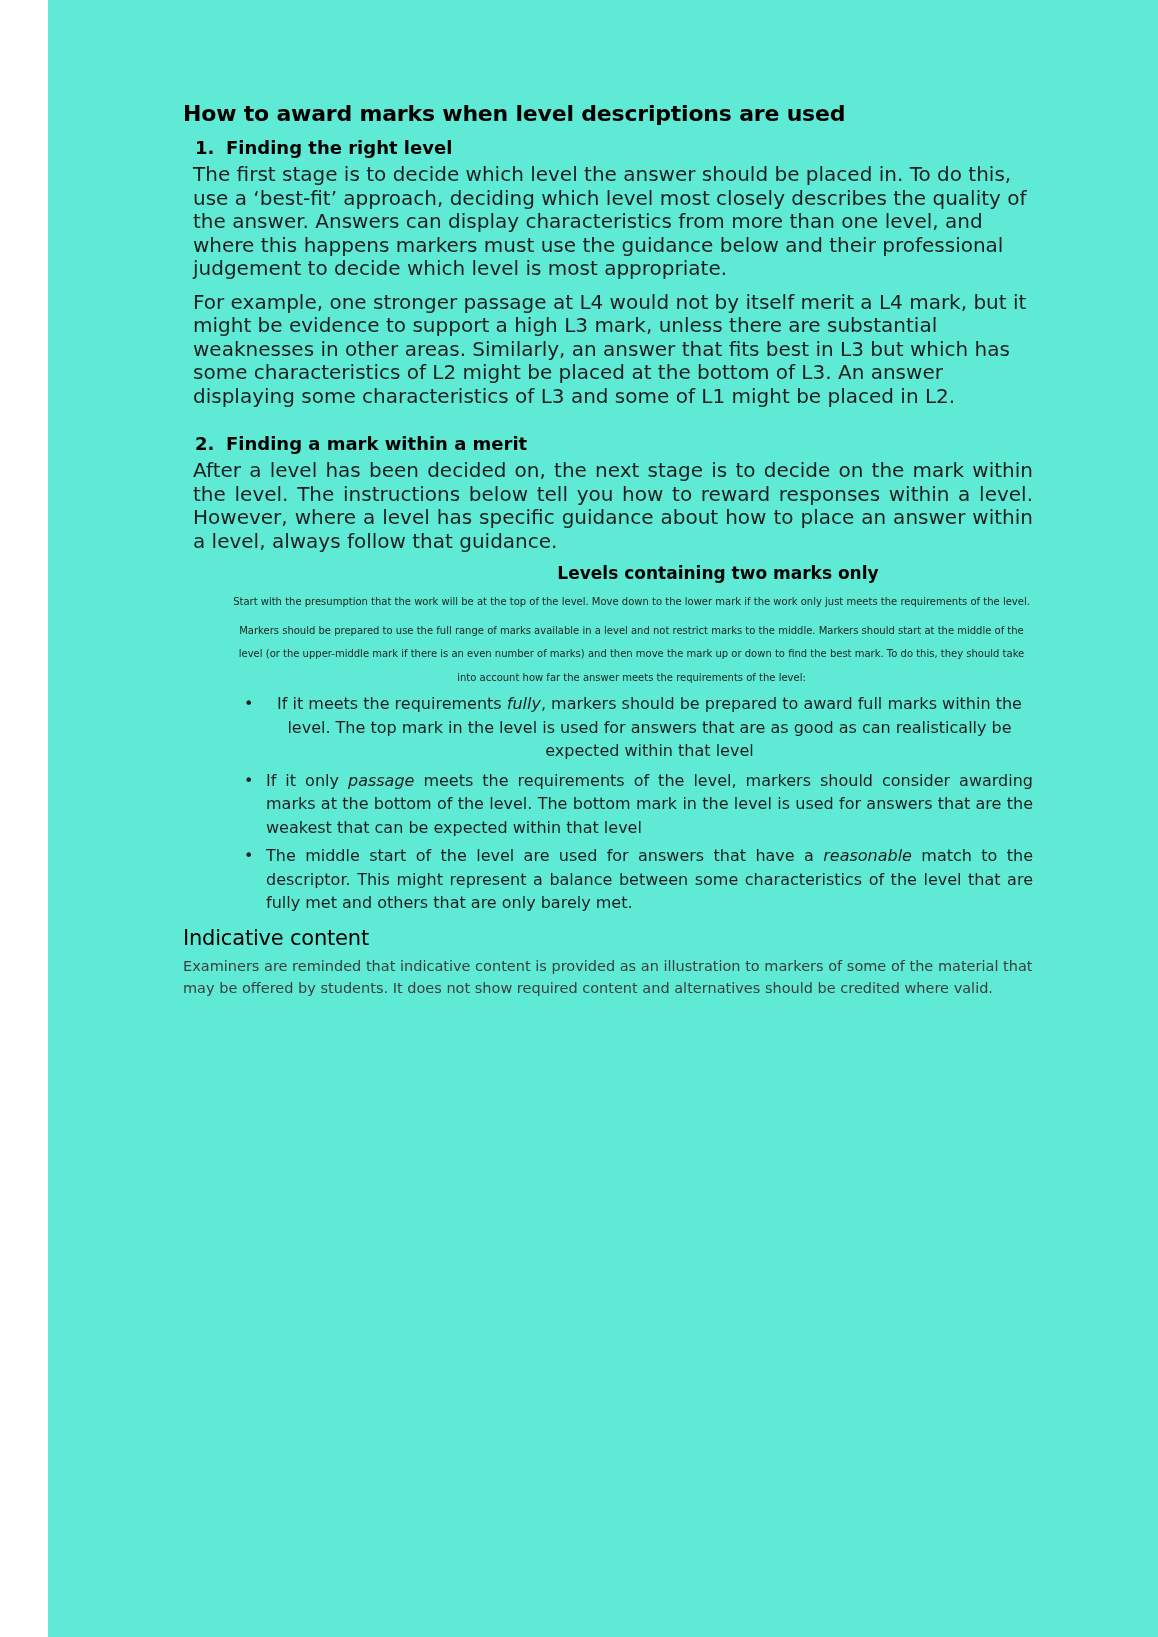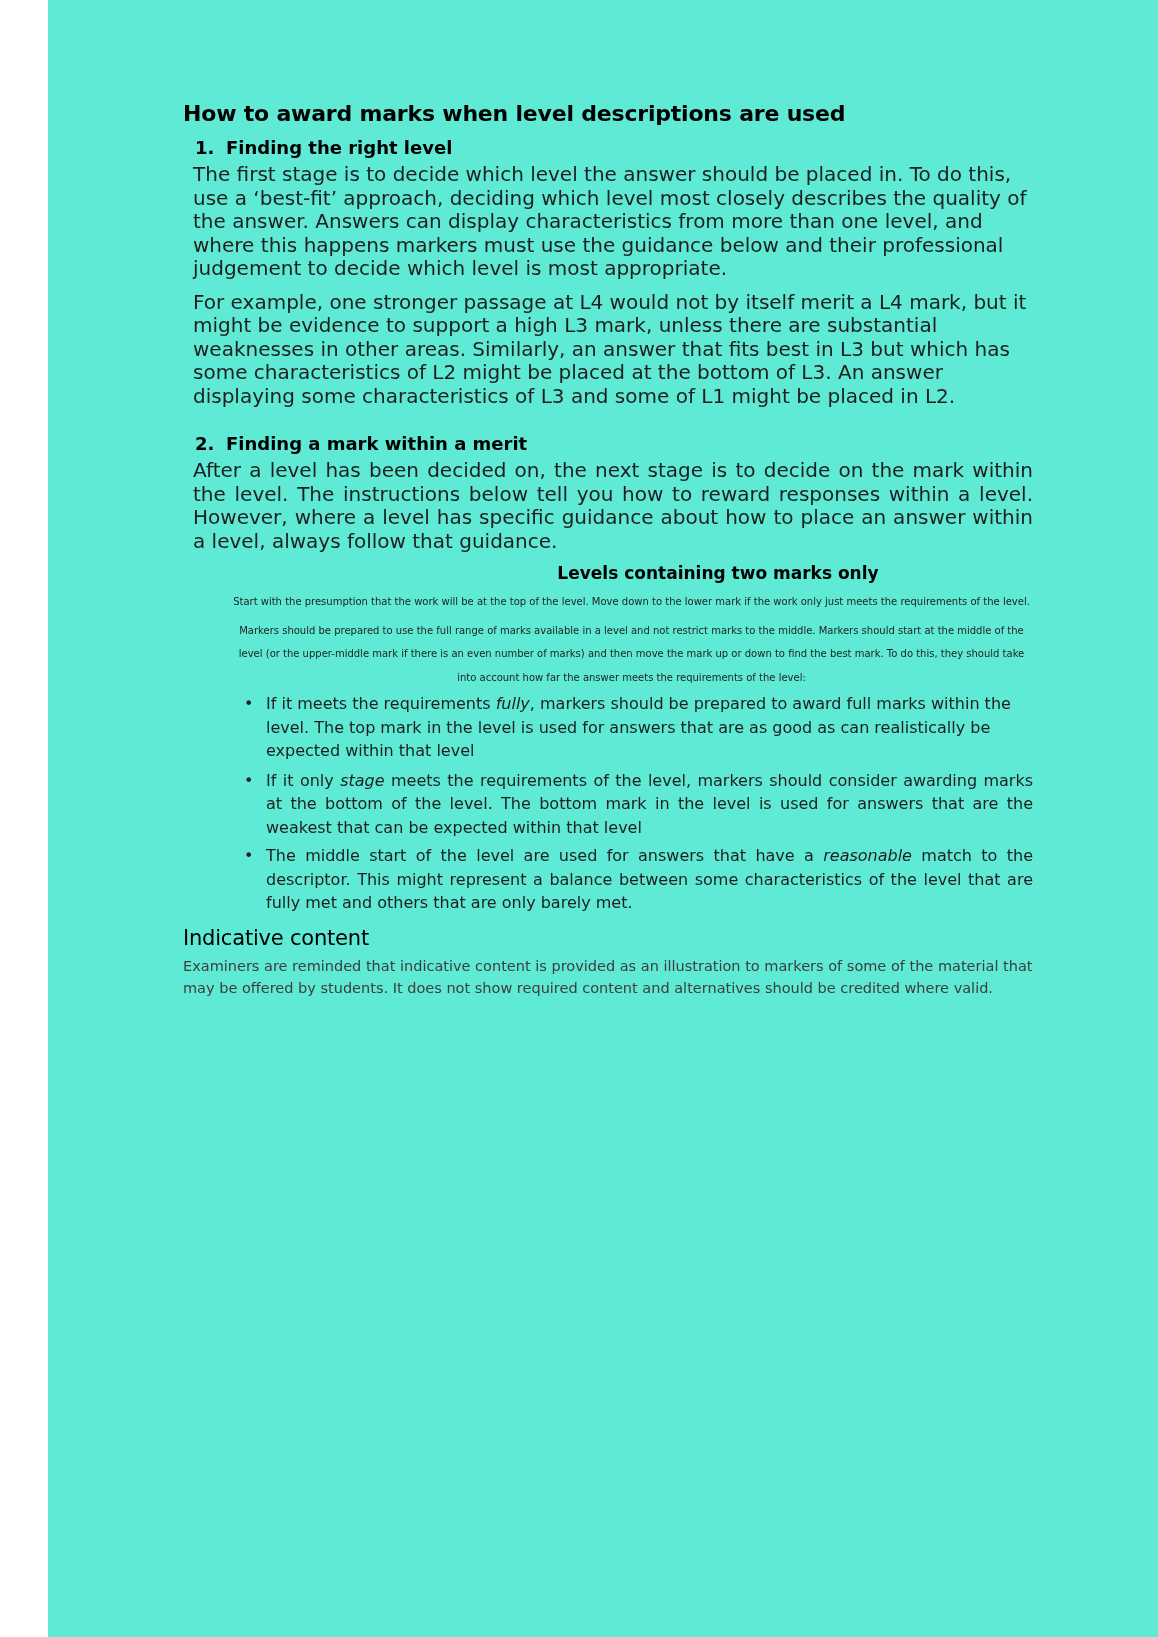--- a/index.html
+++ b/index.html
@@ -70,20 +70,21 @@
     flex: 0 0 22px;
     width: 22px;
     font-size: 16px;
     line-height: 23.5px;
   }
   .bullet .btext {
     margin: 0;
     width: 767px;
     font-size: 16px;
     line-height: 23.5px;
+    text-align: center;
   }
   .bullet .btext.justify { text-align: justify; }
   .it { font-style: italic; }
   .indic-heading {
     margin: 10px 0 0 0;
     font-size: 21px;
     line-height: 26px;
     font-weight: normal;
     color: #000000;
     letter-spacing: -0.2px;
@@ -125,21 +126,21 @@
     <p class="sub-body tall">Markers should be prepared to use the full range of marks available in a level and not restrict marks to the middle. Markers should start at the middle of the level (or the upper-middle mark if there is an even number of marks) and then move the mark up or down to find the best mark. To do this, they should take into account how far the answer meets the requirements of the level:</p>
   </div>
 
   <div class="bullet b1">
     <span class="dot">•</span>
     <p class="btext"><span>If it meets the requirements </span><span class="it">fully</span><span>, markers should be prepared to award full marks within the level. The top mark in the level is used for answers that are as good as can realistically be expected within that level</span></p>
   </div>
 
   <div class="bullet b2">
     <span class="dot">•</span>
-    <p class="btext justify"><span>If it only </span><span class="it">stage</span><span> meets the requirements of the level, markers should consider awarding marks at the bottom of the level. The bottom mark in the level is used for answers that are the weakest that can be expected within that level</span></p>
+    <p class="btext justify"><span>If it only </span><span class="it">passage</span><span> meets the requirements of the level, markers should consider awarding marks at the bottom of the level. The bottom mark in the level is used for answers that are the weakest that can be expected within that level</span></p>
   </div>
 
   <div class="bullet b3">
     <span class="dot">•</span>
     <p class="btext justify"><span>The middle start of the level are used for answers that have a </span><span class="it">reasonable</span><span> match to the descriptor. This might represent a balance between some characteristics of the level that are fully met and others that are only barely met.</span></p>
   </div>
 
   <h2 class="indic-heading">Indicative content</h2>
   <p class="indic-body">Examiners are reminded that indicative content is provided as an illustration to markers of some of the material that may be offered by students. It does not show required content and alternatives should be credited where valid.</p>
 

